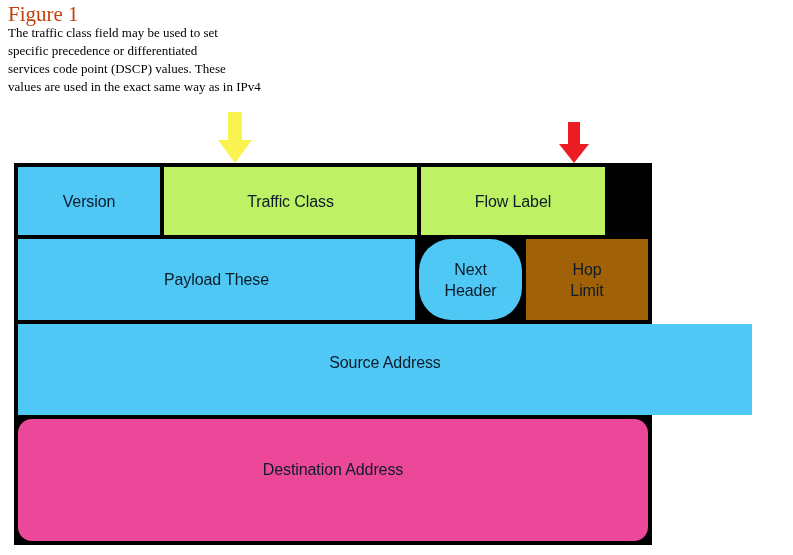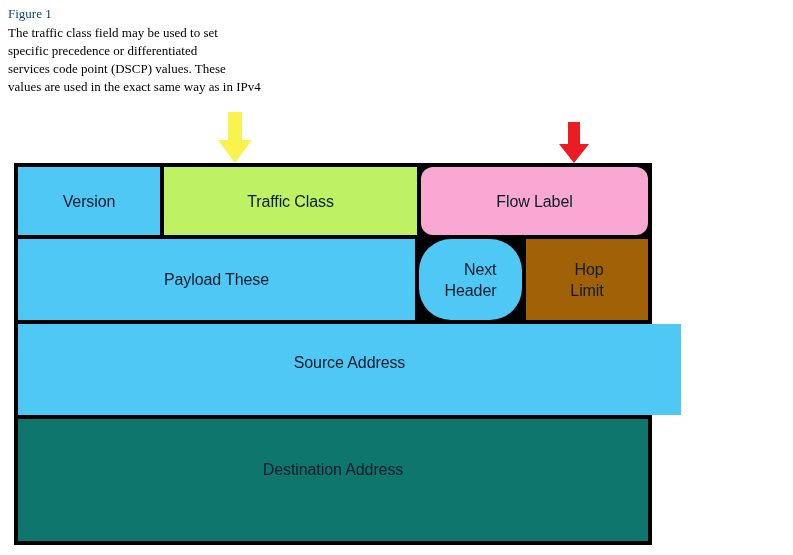--- a/index.html
+++ b/index.html
@@ -30,23 +30,23 @@
     font-size: 13px;
     line-height: 18px;
     color: #000000;
     white-space: pre-line;
   }
   #fig-label {
     position: absolute;
     left: 8px;
     top: 4px;
     font-family: "Liberation Serif", serif;
-    font-size: 13px;
+    font-size: 21px;
     line-height: 20.5px;
-    color: #0c4a6e;
+    color: #c2410c;
   }
   #note-left-body {
     left: 8px;
     top: 24px;
     width: 345px;
   }
   #note-right {
     left: 440px;
     top: 18px;
     width: 352px;
@@ -92,21 +92,21 @@
     height: 100%;
     box-sizing: border-box;
     display: flex;
     align-items: center;
     justify-content: center;
     font-family: "Liberation Sans", sans-serif;
     font-size: 16px;
     font-weight: 400;
     color: #0d1b2a;
     letter-spacing: -0.1px;
-    text-align: right;
+    text-align: center;
     line-height: 21px;
     white-space: pre-line;
     overflow: hidden;
   }
 
   
   #row-1 { top: 0px;   height: 68px;  }
   #row-2 { top: 72px;  height: 81px;  }
   #row-3 { top: 157px; height: 91px;  }
   #row-4 { top: 252px; height: 122px; }
@@ -118,30 +118,30 @@
     height: 4px;
     background: #000000;
   }
   #sep-1 { top: 68px; }
   #sep-2 { top: 153px; }
   #sep-3 { top: 248px; }
 
   
   #cell-version       { left: 0px;   width: 142px; background: #4FC8F5; }
   #cell-traffic-class { left: 146px; width: 253px; background: #bef264; }
-  #cell-flow-label    { left: 403px; width: 227px; background: #f9a8d4; border-radius: 12px; }
+  #cell-flow-label    { left: 403px; width: 184px; background: #bef264; }
 
   
   #cell-payload-length { left: 0px;   width: 397px; background: #4FC8F5; }
   #cell-next-header    { left: 401px; width: 103px; background: #4FC8F5; border-radius: 32px; }
   #cell-hop-limit      { left: 508px; width: 122px; background: #a16207; }
 
   
-  #cell-source-address      { left: 0px; width: 663px; background: #4FC8F5; }
-  #cell-destination-address { left: 0px; width: 630px; background: #0f766e; }
+  #cell-source-address      { left: 0px; width: 734px; background: #4FC8F5; }
+  #cell-destination-address { left: 0px; width: 630px; background: #ec4899; border-radius: 14px; }
 
   
   .sep-v {
     position: absolute;
     top: 0;
     height: 100%;
     width: 4px;
     background: #000000;
   }
   #sep-v-1 { left: 142px; }

